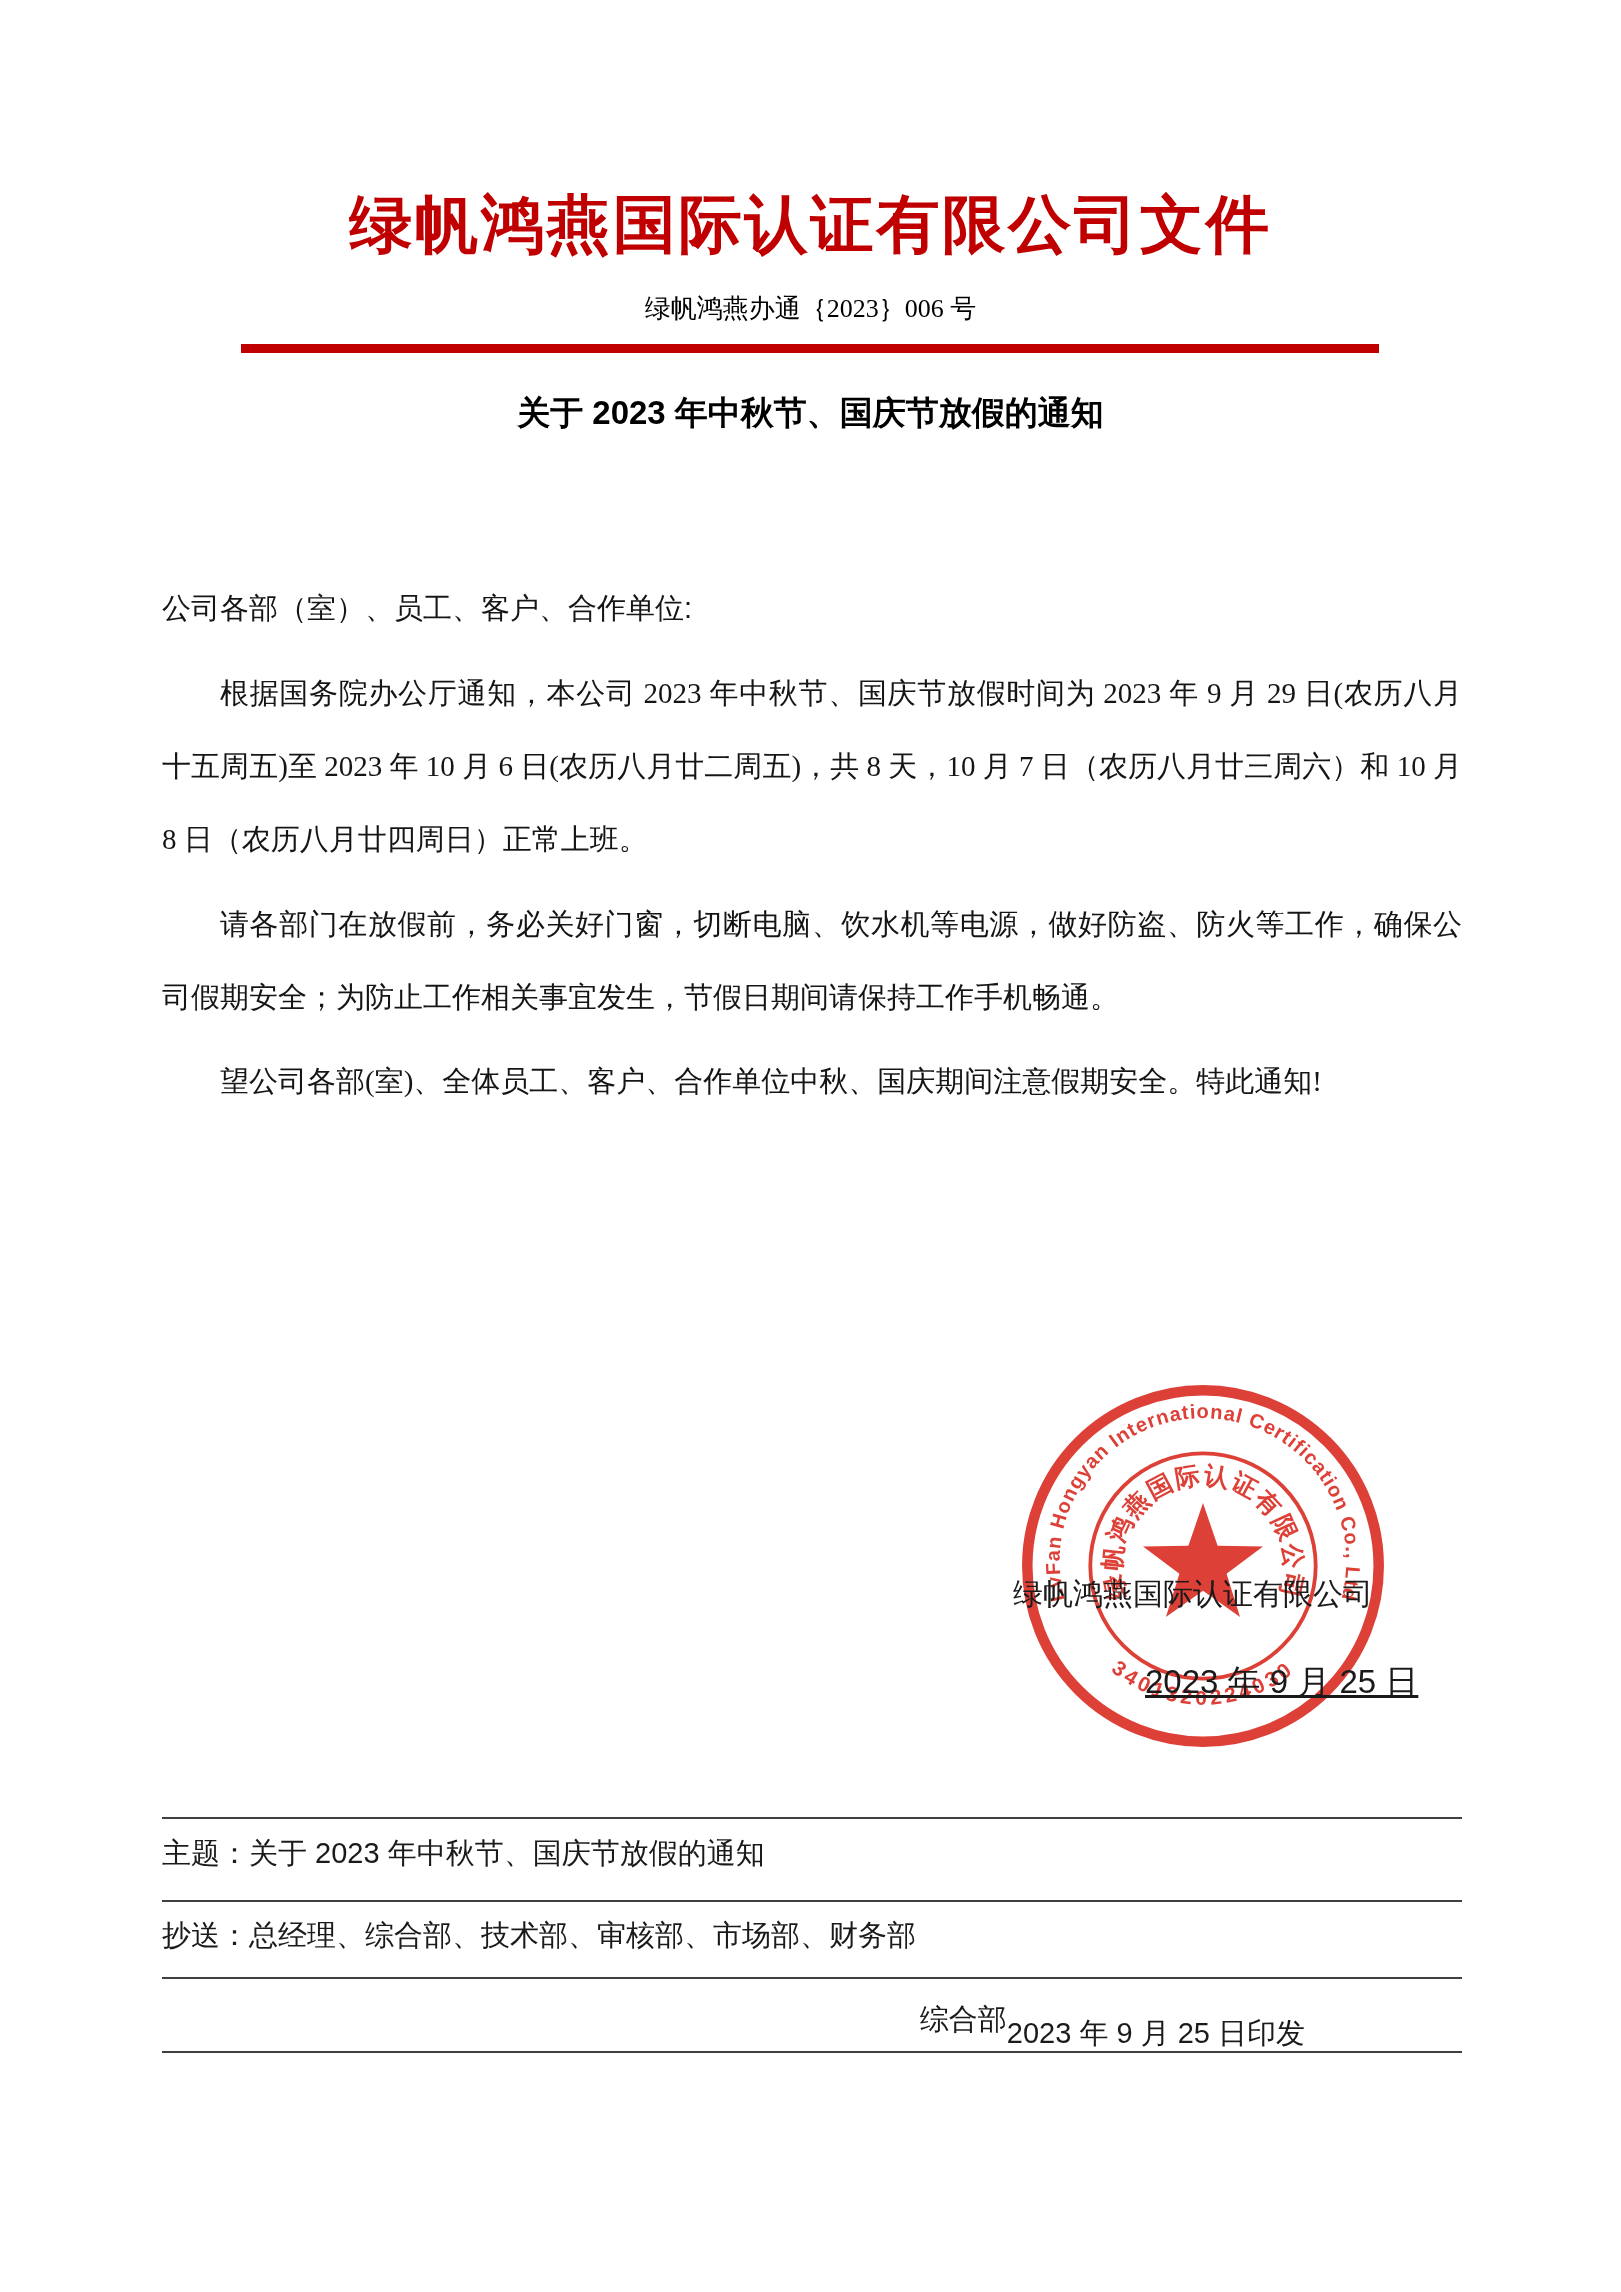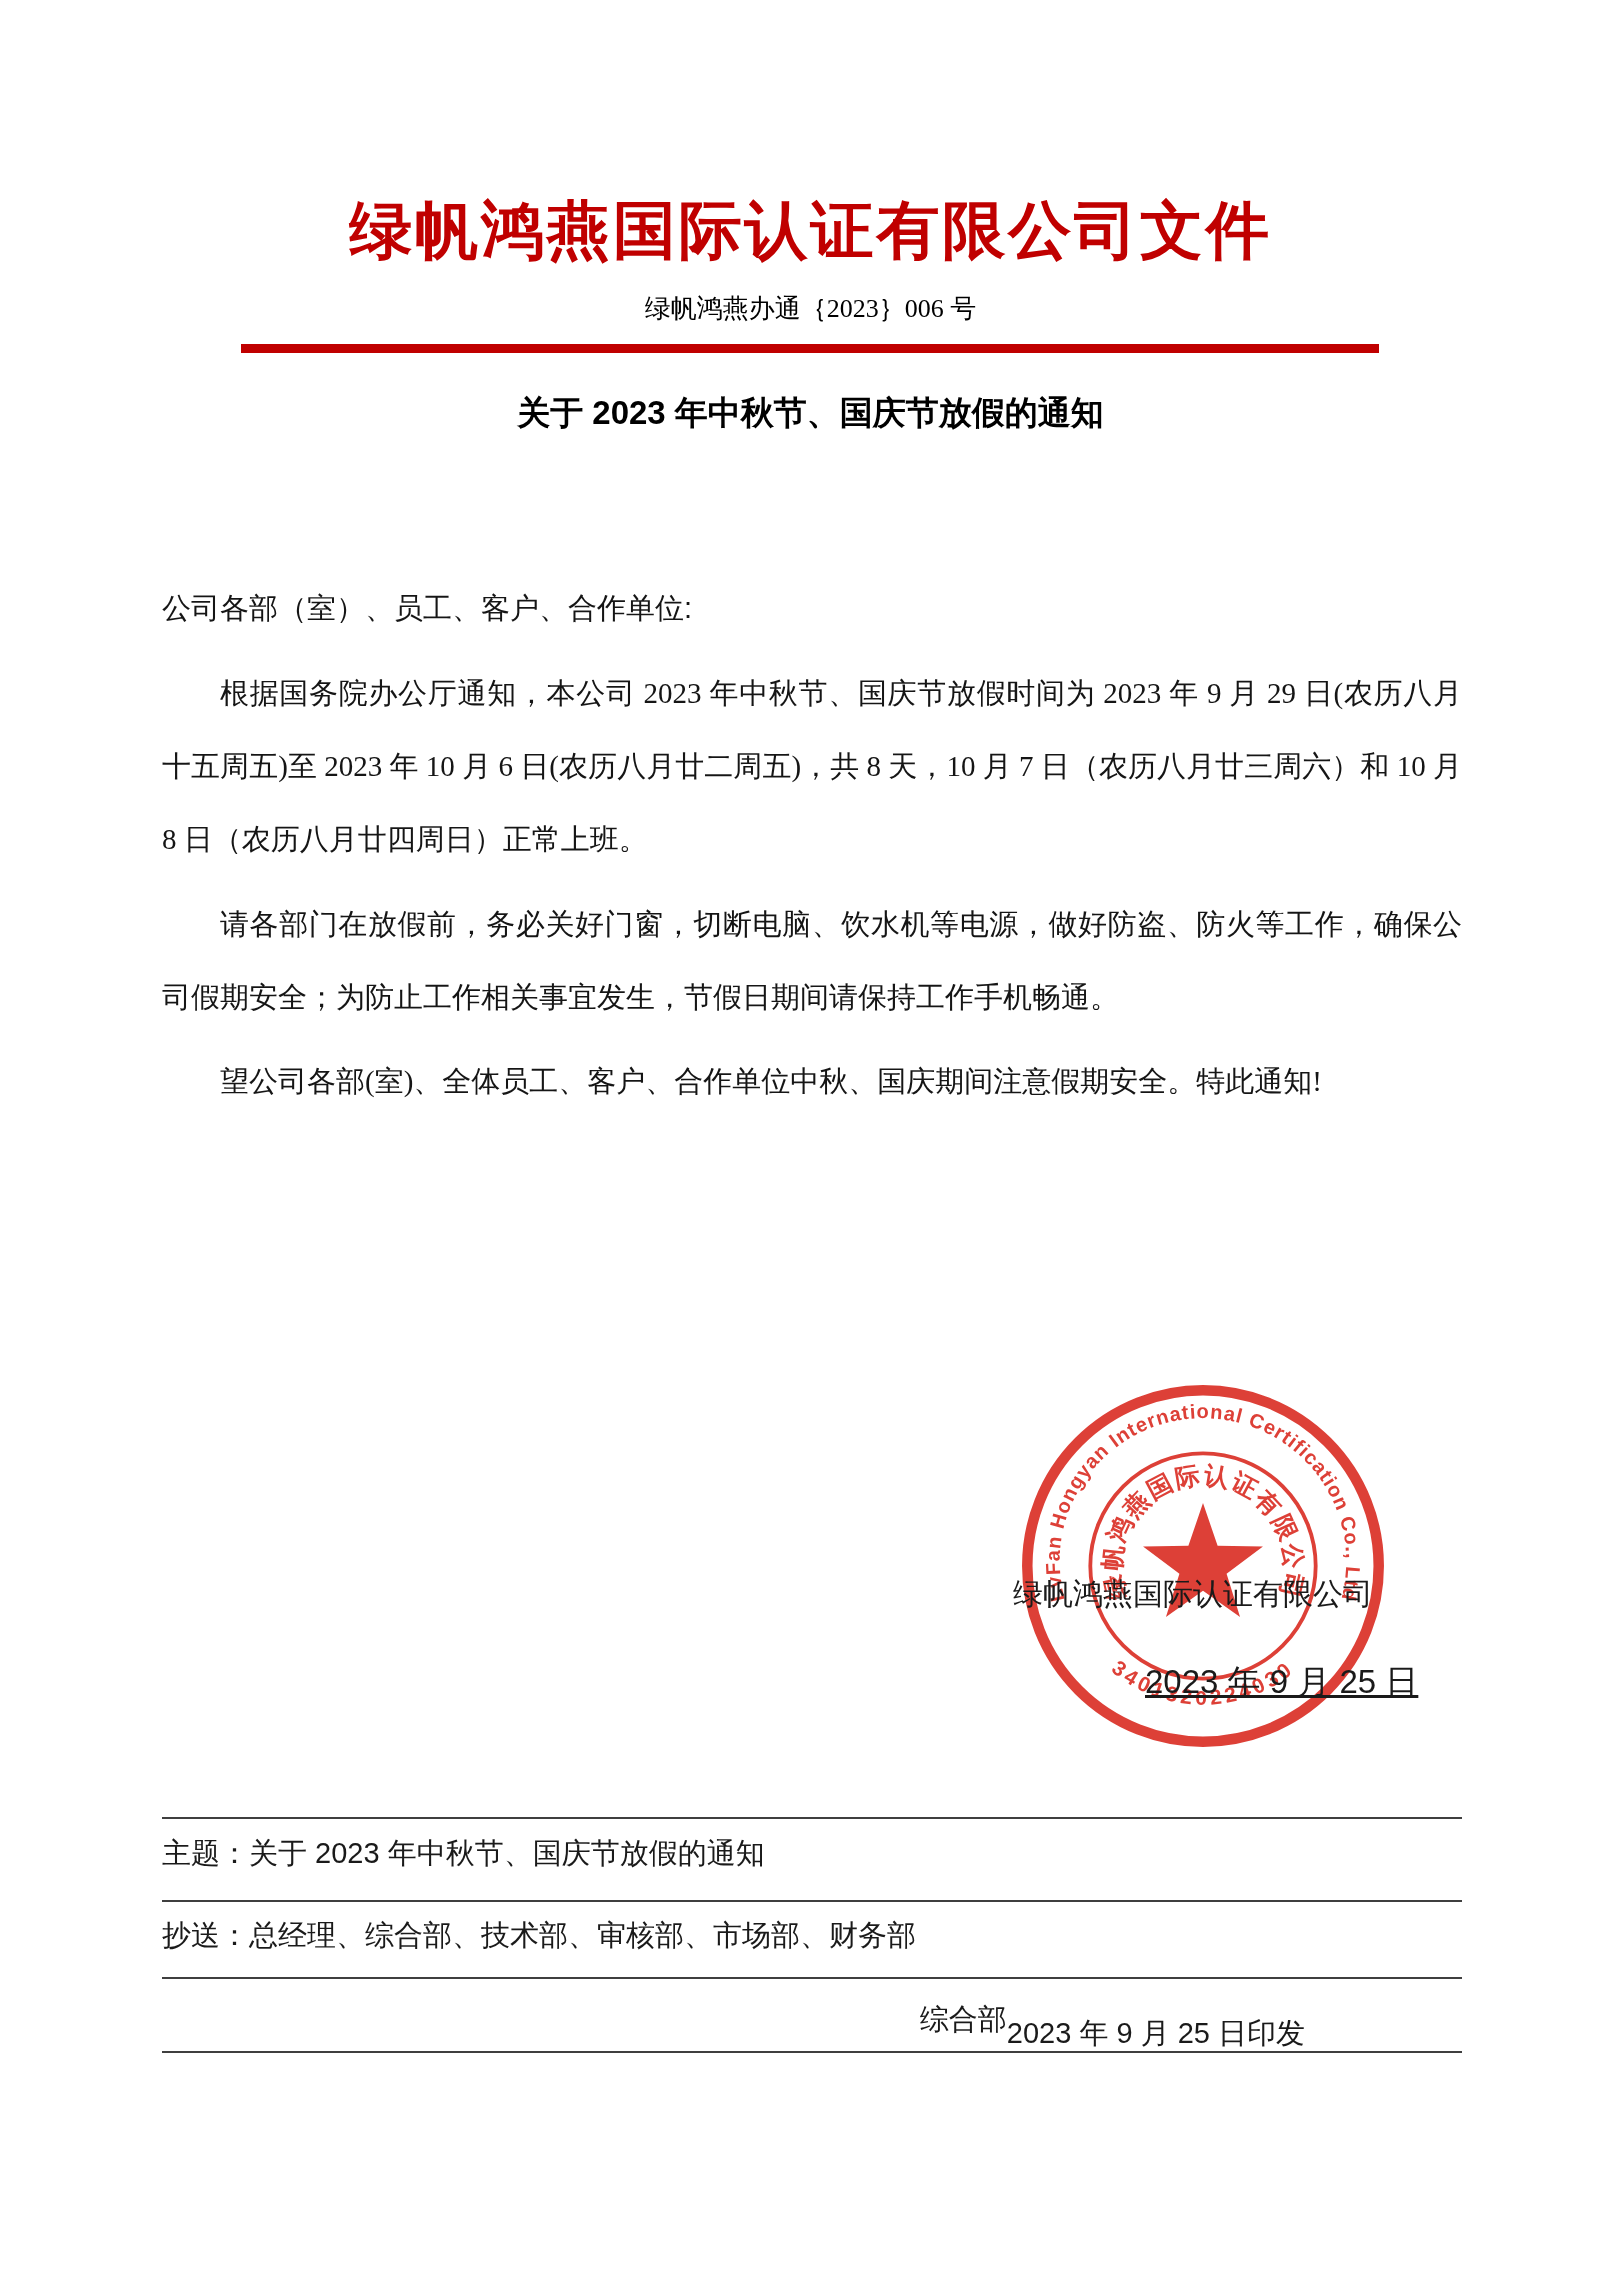--- a/index.html
+++ b/index.html
@@ -6,21 +6,21 @@
   .page{
     position:relative;
     width:1621px;height:2293px;
     background:#ffffff;
     font-family:"Liberation Sans","DejaVu Sans",sans-serif;
     color:#111;
     overflow:hidden;
   }
   .centered{position:absolute;left:0;width:100%;text-align:center;}
   .org-title{
-    top:188px;
+    top:182px;
     font-size:63px;font-weight:bold;letter-spacing:2.9px;
     color:#c00000;
     font-family:"Liberation Serif","DejaVu Serif",serif;
   }
   .doc-number{
     top:291px;
     font-size:26px;color:#000;
     font-family:"Liberation Serif","DejaVu Serif",serif;
   }
   .red-bar{

